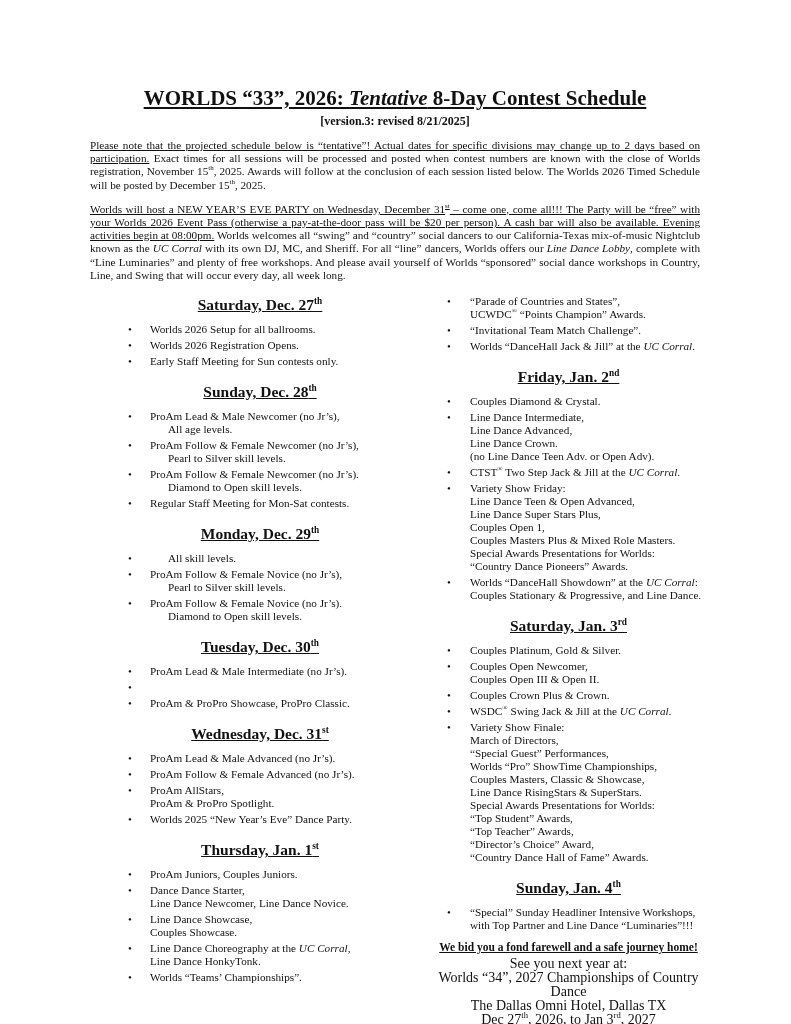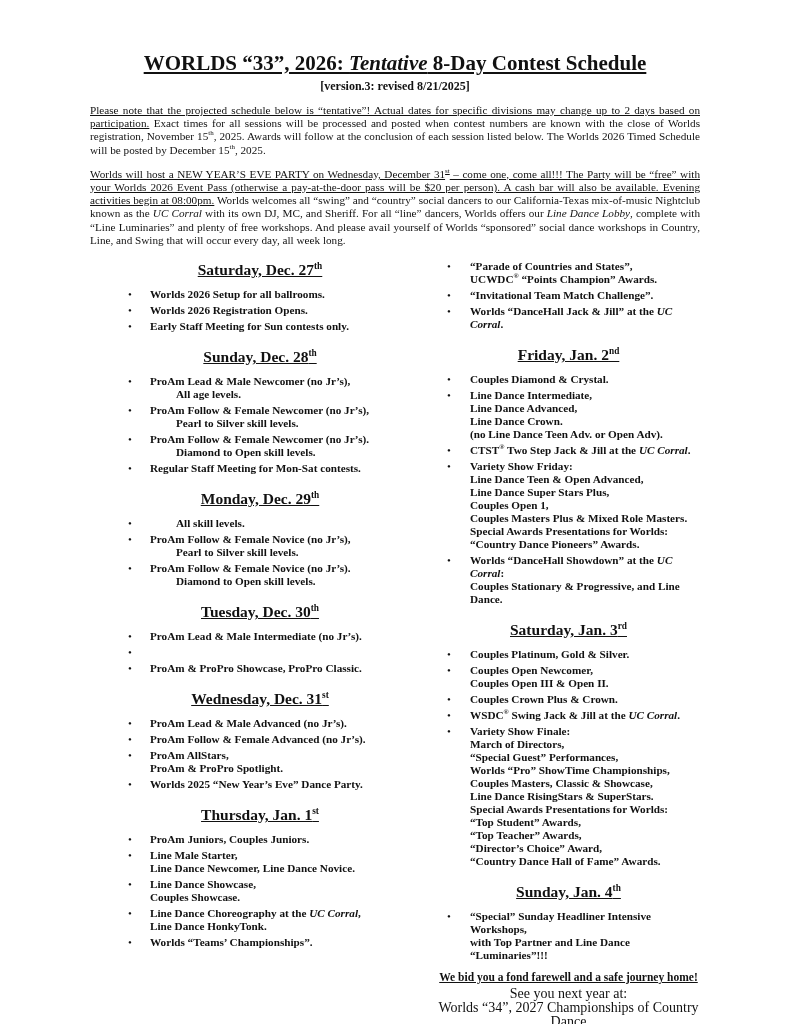--- a/index.html
+++ b/index.html
@@ -2,40 +2,40 @@
 <html><head>
 <meta charset="utf-8">
 <style>
   * { box-sizing: border-box; }
   html, body { margin: 0; padding: 0; background: #ffffff; }
   .page {
     width: 791px; height: 1024px; background: #ffffff; color: #111111;
     font-family: "Liberation Serif", "DejaVu Serif", serif;
     overflow: hidden; position: relative;
   }
-  .top-block { padding: 51px 91px 0 90px; }
+  .top-block { padding: 86px 91px 0 90px; }
   .doc-title { margin: 0; text-align: center; font-size: 21px; line-height: 25px; font-weight: bold; }
   .doc-title-text { text-decoration: underline; }
   .version-line { text-align: center; font-weight: bold; font-size: 12px; line-height: 14px; margin-top: 3px; }
   .intro { font-size: 11.2px; line-height: 13.2px; text-align: justify; margin: 11px 0 0 0; }
   .cols { display: flex; margin-top: 13px; padding: 0 84px 0 90px; }
   .col-left { flex: 0 0 340px; width: 340px; }
   .col-right { flex: 1; min-width: 0; }
   .day-section { }
   .day-heading { margin: 14px 0 9px 0; text-align: center; font-size: 15.5px; line-height: 19px; font-weight: bold; }
   .day-section:first-child .day-heading { margin-top: 0; }
   .day-heading-text { text-decoration: underline; }
   .bullet-list { }
   .bullet-item { display: flex; margin-bottom: 3px; font-size: 11.2px; }
   .bullet-glyph { font-size: 11px; line-height: 13px; }
   .col-left .bullet-glyph { flex: 0 0 22px; margin-left: 38px; }
   .col-right .bullet-glyph { flex: 0 0 23px; margin-left: 17px; }
-  .bullet-lines { flex: 1; min-width: 0; font-weight: bold; }
+  .bullet-lines { flex: 1; min-width: 0; }
   .bullet-line { line-height: 13px; }
-  .bullet-line.ind { margin-left: 26px; }
+  .bullet-line.ind { margin-left: 18px; }
   .it { font-style: italic; }
   .un { text-decoration: underline; }
   .sp { vertical-align: super; font-size: 0.62em; line-height: 0; }
   .day-heading .sp { font-size: 0.6em; }
   .closing-block { margin-top: 8px; text-align: center; }
   .farewell { font-weight: bold; text-decoration: underline; font-size: 11.5px; line-height: 14.5px; margin-bottom: 2px; }
   .closing-line { font-size: 14px; line-height: 14px; }
 </style>
 </head>
 <body>
@@ -185,21 +185,21 @@
           <div class="bullet-list">
             <div class="bullet-item">
               <span class="bullet-glyph">•</span>
               <div class="bullet-lines">
                 <div class="bullet-line">ProAm Juniors, Couples Juniors.</div>
               </div>
             </div>
             <div class="bullet-item">
               <span class="bullet-glyph">•</span>
               <div class="bullet-lines">
-                <div class="bullet-line">Line Male Starter,</div>
+                <div class="bullet-line">Dance Dance Starter,</div>
                 <div class="bullet-line">Line Dance Newcomer, Line Dance Novice.</div>
               </div>
             </div>
             <div class="bullet-item">
               <span class="bullet-glyph">•</span>
               <div class="bullet-lines">
                 <div class="bullet-line">Line Dance Showcase,</div>
                 <div class="bullet-line">Couples Showcase.</div>
               </div>
             </div>

